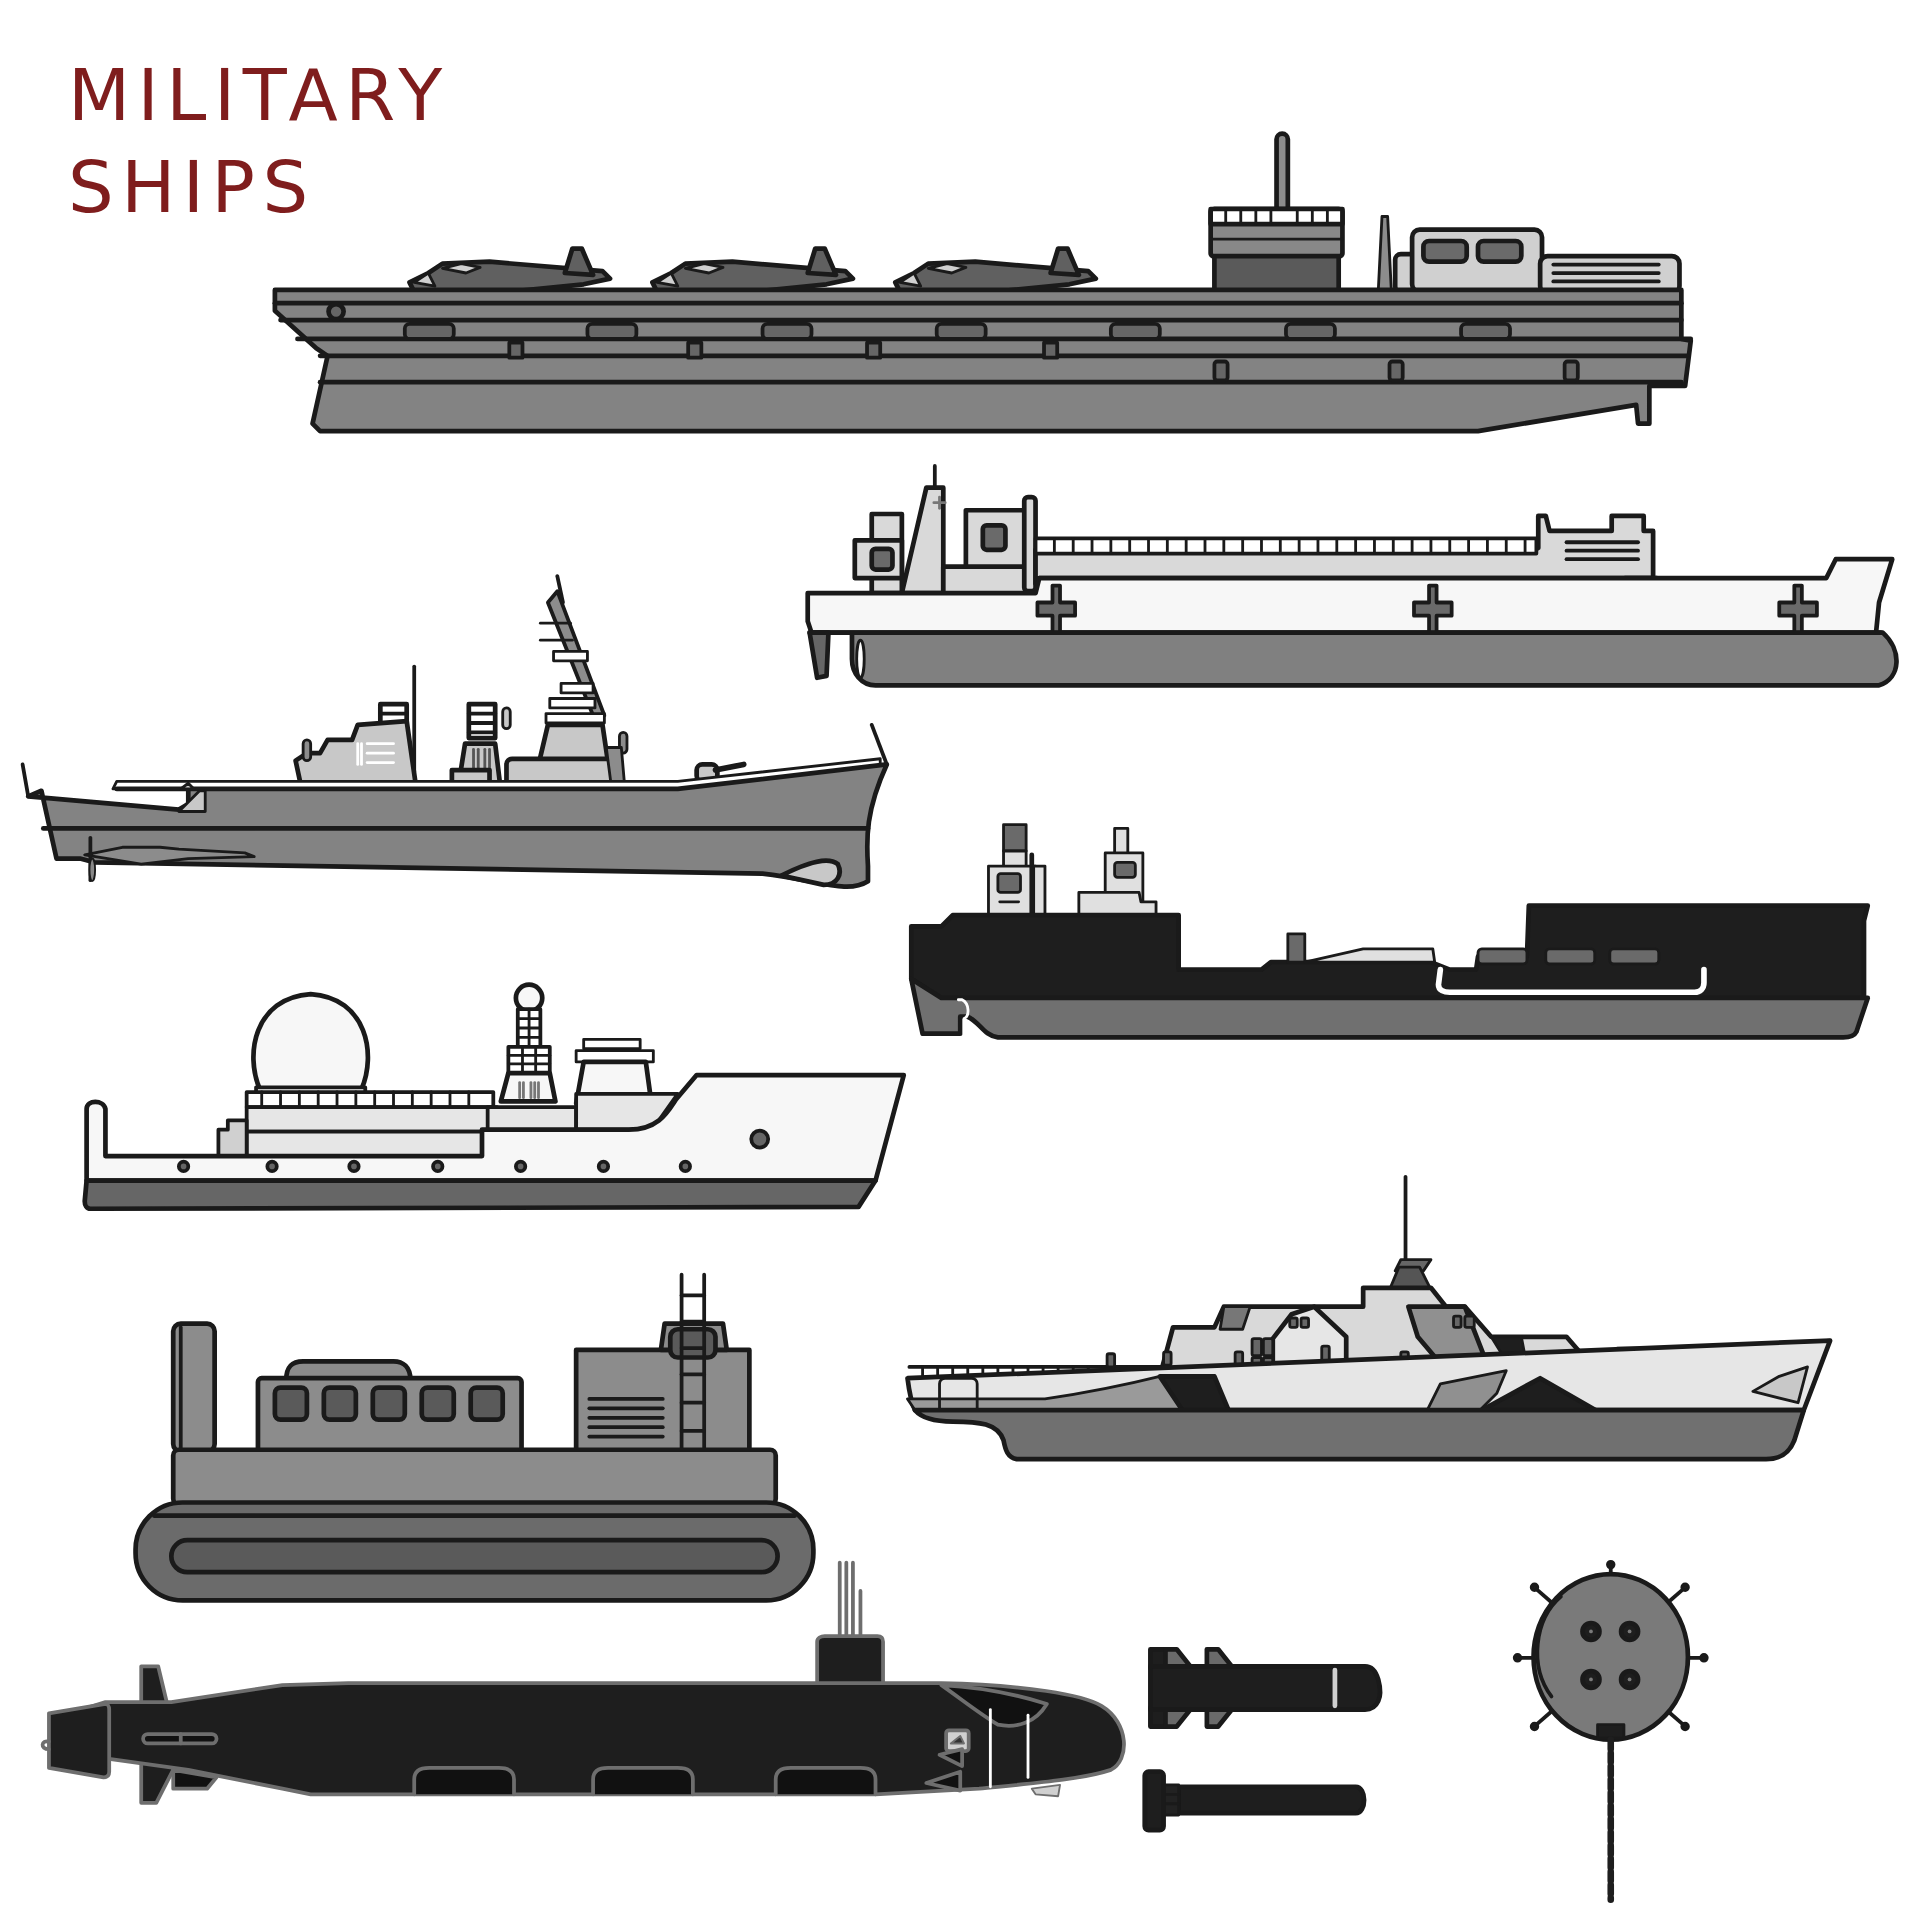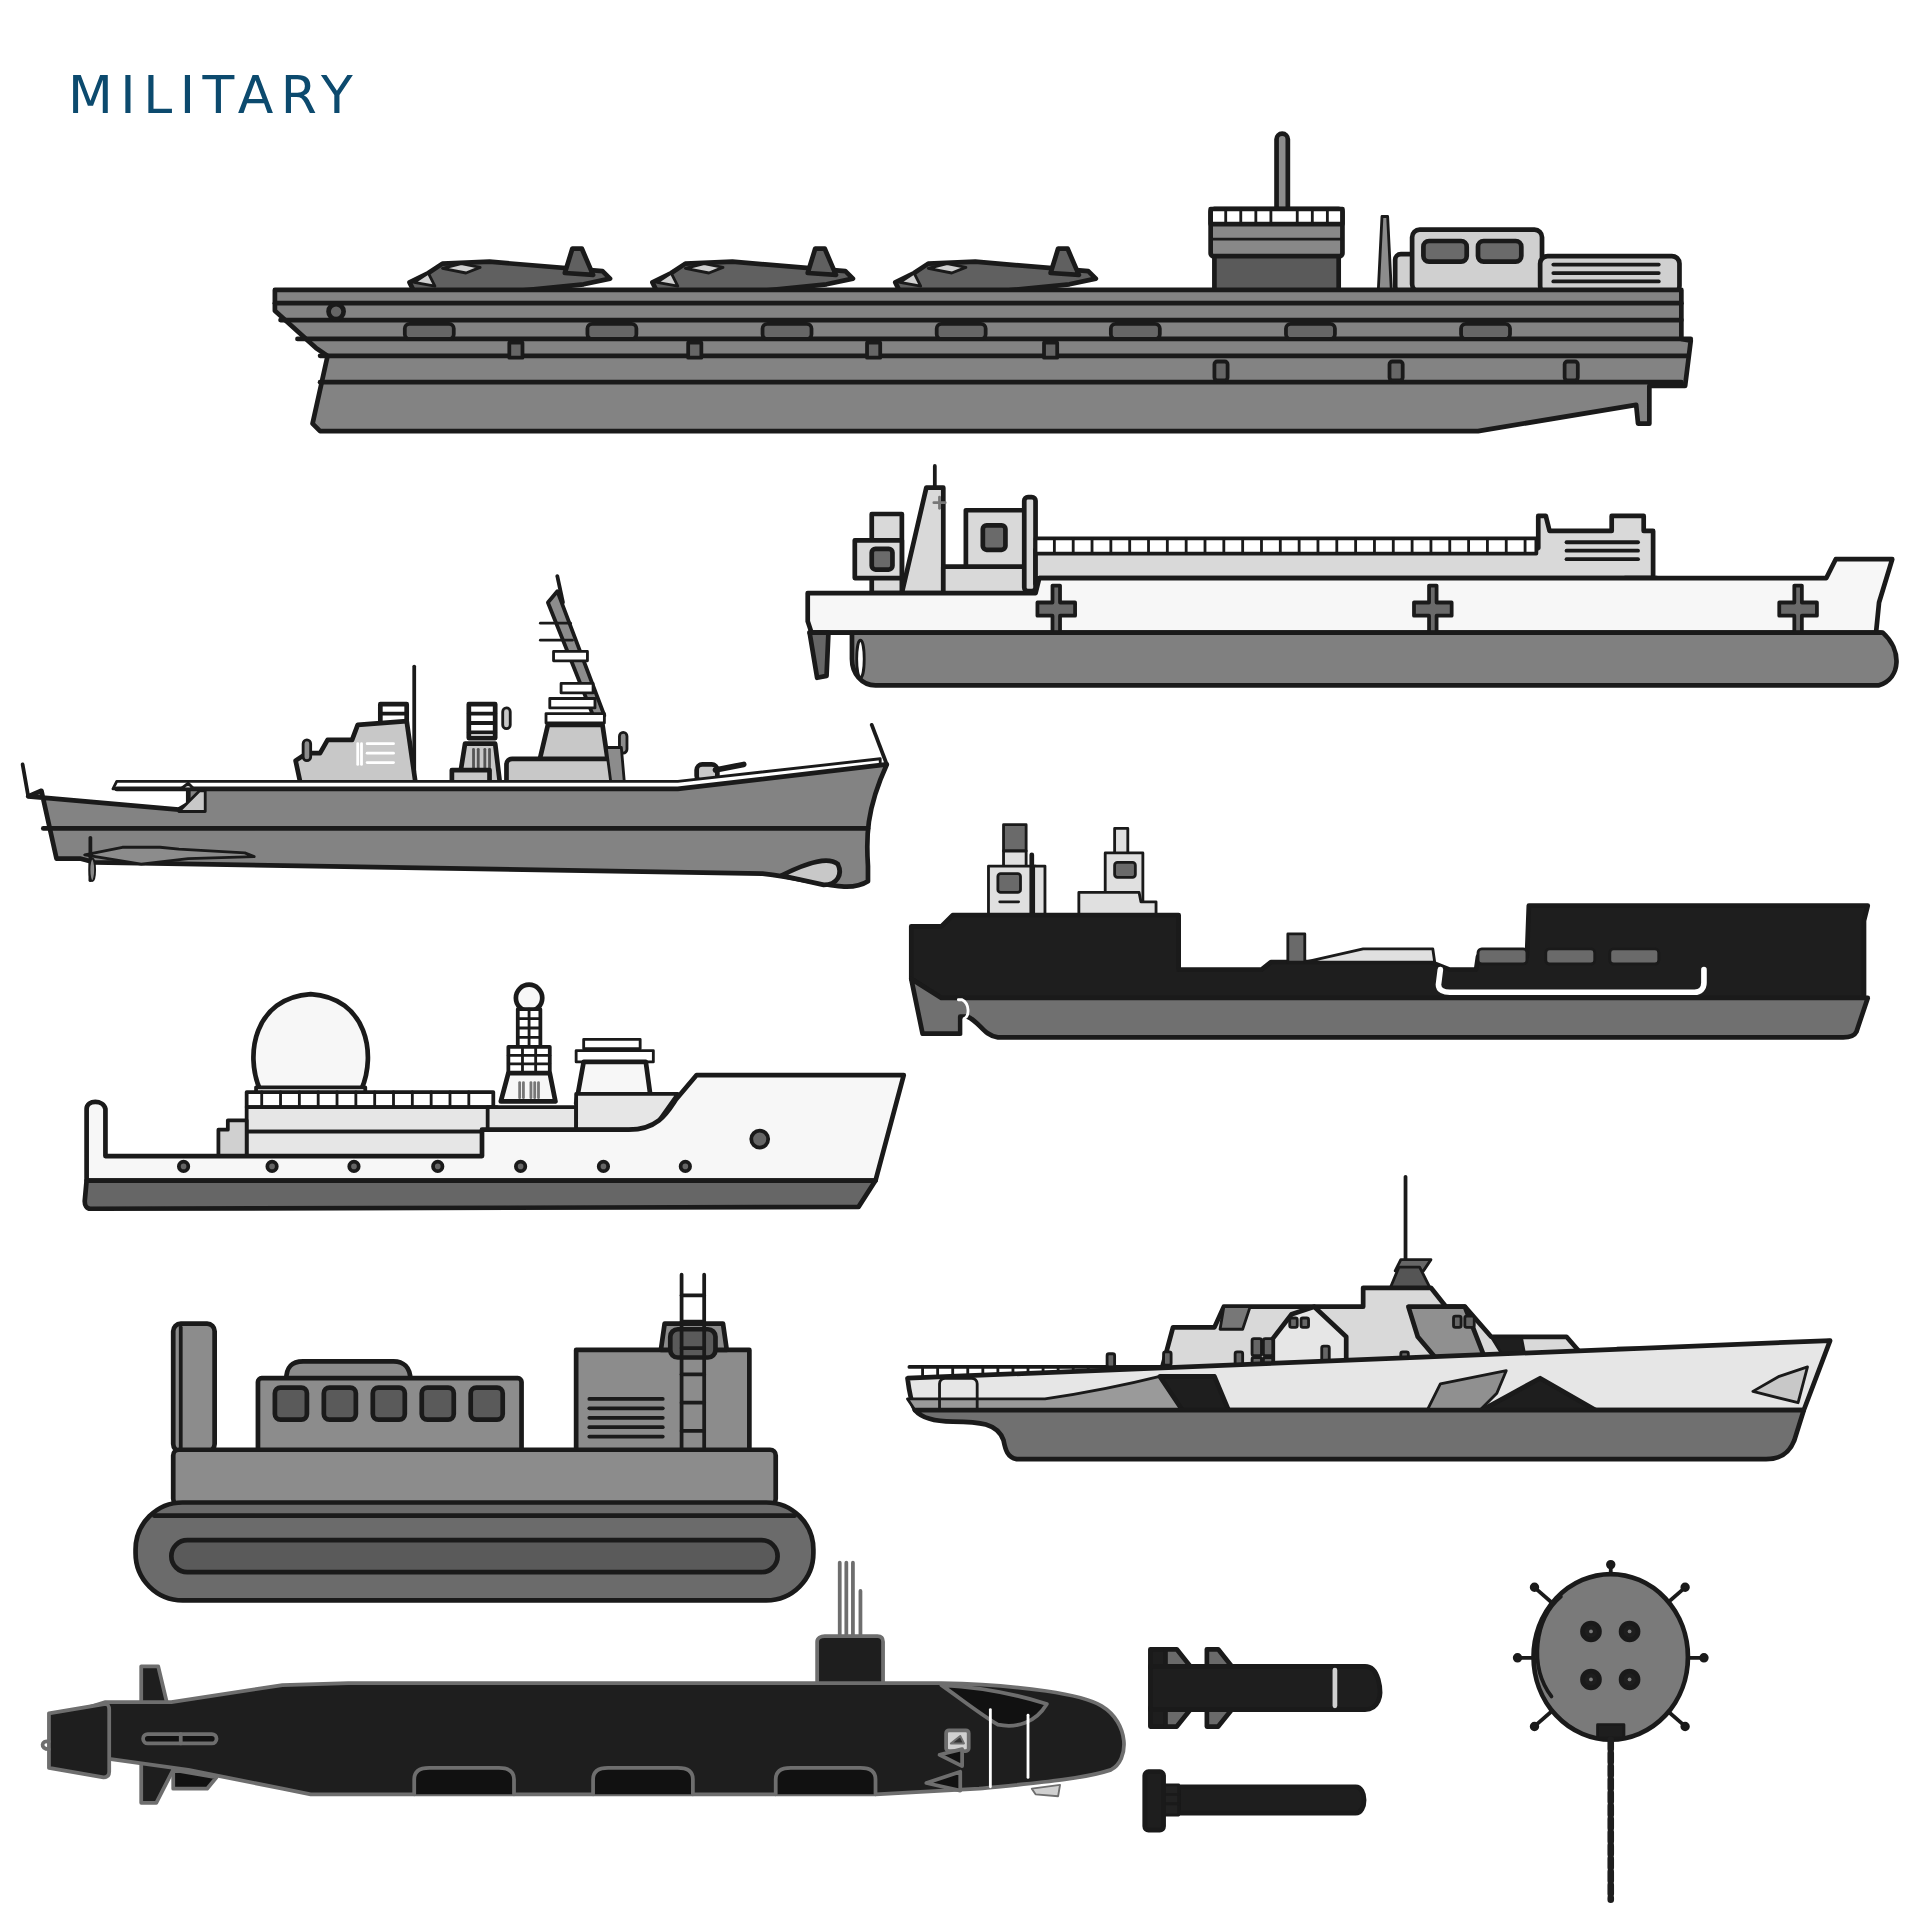--- a/index.html
+++ b/index.html
@@ -1,25 +1,26 @@
 <!DOCTYPE html>
 <html style="font-size:15px"><head>
 <meta charset="utf-8">
 <style>
   html, body { margin: 0; padding: 0; background: #ffffff; }
   body { width: 1928px; height: 1928px; position: relative; overflow: hidden; font-family: "DejaVu Sans", sans-serif; }
-  .title { position: absolute; left: 68px; top: 49px; font-family: "DejaVu Sans", sans-serif; font-weight: 400; font-size: 52px; line-height: 92px; letter-spacing: 7.5px; color: #0c4a6e; }
+  .title { position: absolute; left: 68px; top: 49px; font-family: "DejaVu Sans", sans-serif; font-weight: 400; font-size: 72px; line-height: 92px; letter-spacing: 7.5px; color: #7f1d1d; }
   .title span { display: block; }
   svg.art { position: absolute; left: 0; top: 0; width: 1928px; height: 1928px; }
 </style>
 </head>
 <body>
 
 <div class="title">
   <span>MILITARY</span>
+  <span>SHIPS</span>
 </div>
 
 <svg class="art" viewBox="0 0 2048 2048" xmlns="http://www.w3.org/2000/svg" stroke="#1a1a1a" stroke-width="5" stroke-linejoin="round" stroke-linecap="round">
 
   <g>
 
     <rect x="1356" y="142" width="12" height="100" rx="6" fill="#8c8c8c"></rect>
 
     <rect x="1290" y="222" width="132" height="88" fill="#5a5a5a"></rect>
     <rect x="1286" y="222" width="140" height="50" rx="3" fill="#888"></rect>

